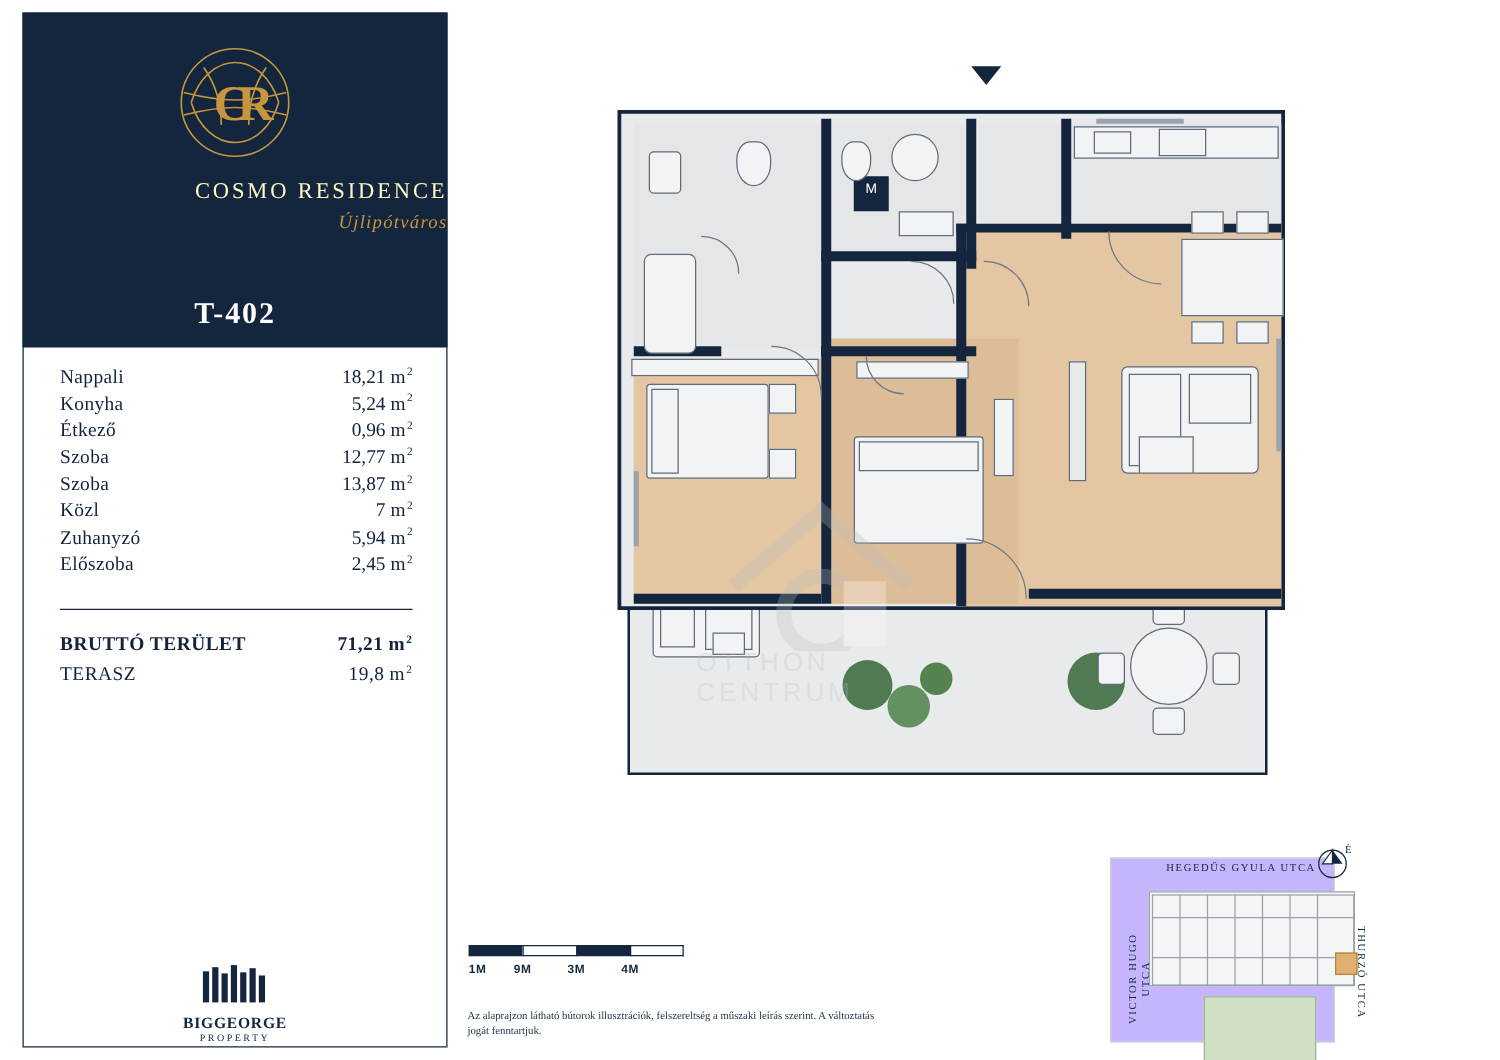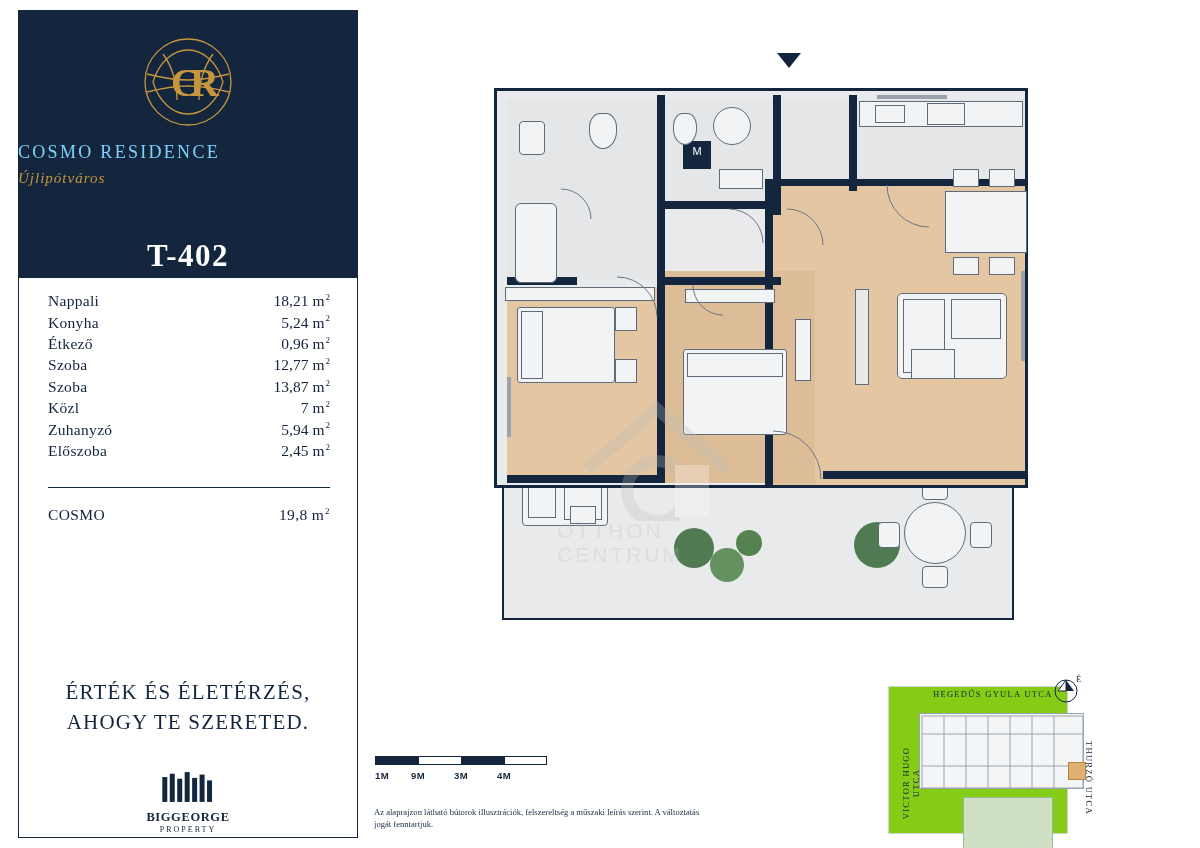--- a/index.html
+++ b/index.html
@@ -23,35 +23,35 @@
     position:absolute; left:0; top:0; width:340px; height:268px;
     background:#13263d;
     color:#fff;
   }
   .logo-mark {
     position:absolute; left:50%; top:24px; transform:translateX(-50%);
     width:110px; height:100px;
   }
   .brand-name {
     position:absolute; left:0; top:132px; width:100%;
-    text-align:left;
-    font-size:18px; letter-spacing:2.3px; color:#7dd3fc;
+    text-align:right;
+    font-size:18px; letter-spacing:2.3px; color:#fef9c3;
     font-family:"Liberation Serif", serif;
   }
   .brand-sub {
     position:absolute; left:0; top:160px; width:100%;
-    text-align:left;
+    text-align:right;
     font-size:15px; letter-spacing:1px; color:#c8953f;
     font-style:italic;
     font-family:"Liberation Serif", serif;
   }
   .unit-code {
     position:absolute; left:0; top:228px; width:100%;
     text-align:center;
-    font-size:31px; font-weight:bold; letter-spacing:1.5px; color:#ffffff;
+    font-size:24px; font-weight:bold; letter-spacing:1.5px; color:#ffffff;
   }
 
   
   .rooms {
     position:absolute; left:30px; top:282px; width:282px;
   }
   .room-row {
     display:flex; align-items:baseline; justify-content:space-between;
     height:21.4px; font-size:15.5px;
   }
@@ -146,21 +146,21 @@
     font-size:8.6px; line-height:1.42; color:#22324a;
     font-family:"Liberation Serif", serif;
   }
 
   
   .sitemap {
     position:absolute; left:866px; top:668px; width:224px; height:170px;
   }
   .sm-plate {
     position:absolute; left:22px; top:18px; width:180px; height:148px;
-    background:#84cc16; border:1px solid #cfd3d7;
+    background:#c4b5fd; border:1px solid #cfd3d7;
   }
   .sm-building {
     position:absolute; left:30px; top:26px; width:165px; height:76px;
     background:#f4f5f6; border:1px solid #9aa3ad;
   }
   .sm-unit {
     position:absolute; left:148px; top:48px; width:18px; height:18px;
     background:#e0b072; border:1px solid #b3833f;
   }
   .sm-green {
@@ -243,30 +243,30 @@
         </div>
         <div class="room-row">
           <span class="room-name">Előszoba</span>
           <span class="room-val"><span class="num">2,45</span><span class="unit">m</span><span class="sup">2</span></span>
         </div>
       </div>
 
     <div class="rule" style="top:477px;"></div>
 
     <div class="totals" id="totals-list">
+        <div class="total-row bold">
+          <span>BRUTTÓ TERÜLET</span>
+          <span class="room-val"><span class="num">71,21</span><span class="unit">m</span><span class="sup">2</span></span>
+        </div>
         <div class="total-row">
-          <span>COSMO</span>
+          <span>TERASZ</span>
           <span class="room-val"><span class="num">19,8</span><span class="unit">m</span><span class="sup">2</span></span>
         </div>
       </div>
 
-    <div class="slogan">
-      <div>ÉRTÉK ÉS ÉLETÉRZÉS,</div>
-      <div>AHOGY TE SZERETED.</div>
-    </div>
 
     <div class="developer">
       <div>
         <svg viewBox="0 0 70 40" width="58" height="34">
           <g fill="#13263d">
             <rect x="4" y="8" width="6" height="30"></rect>
             <rect x="13" y="4" width="6" height="34"></rect>
             <rect x="22" y="10" width="6" height="28"></rect>
             <rect x="31" y="2" width="6" height="36"></rect>
             <rect x="40" y="9" width="6" height="29"></rect>

